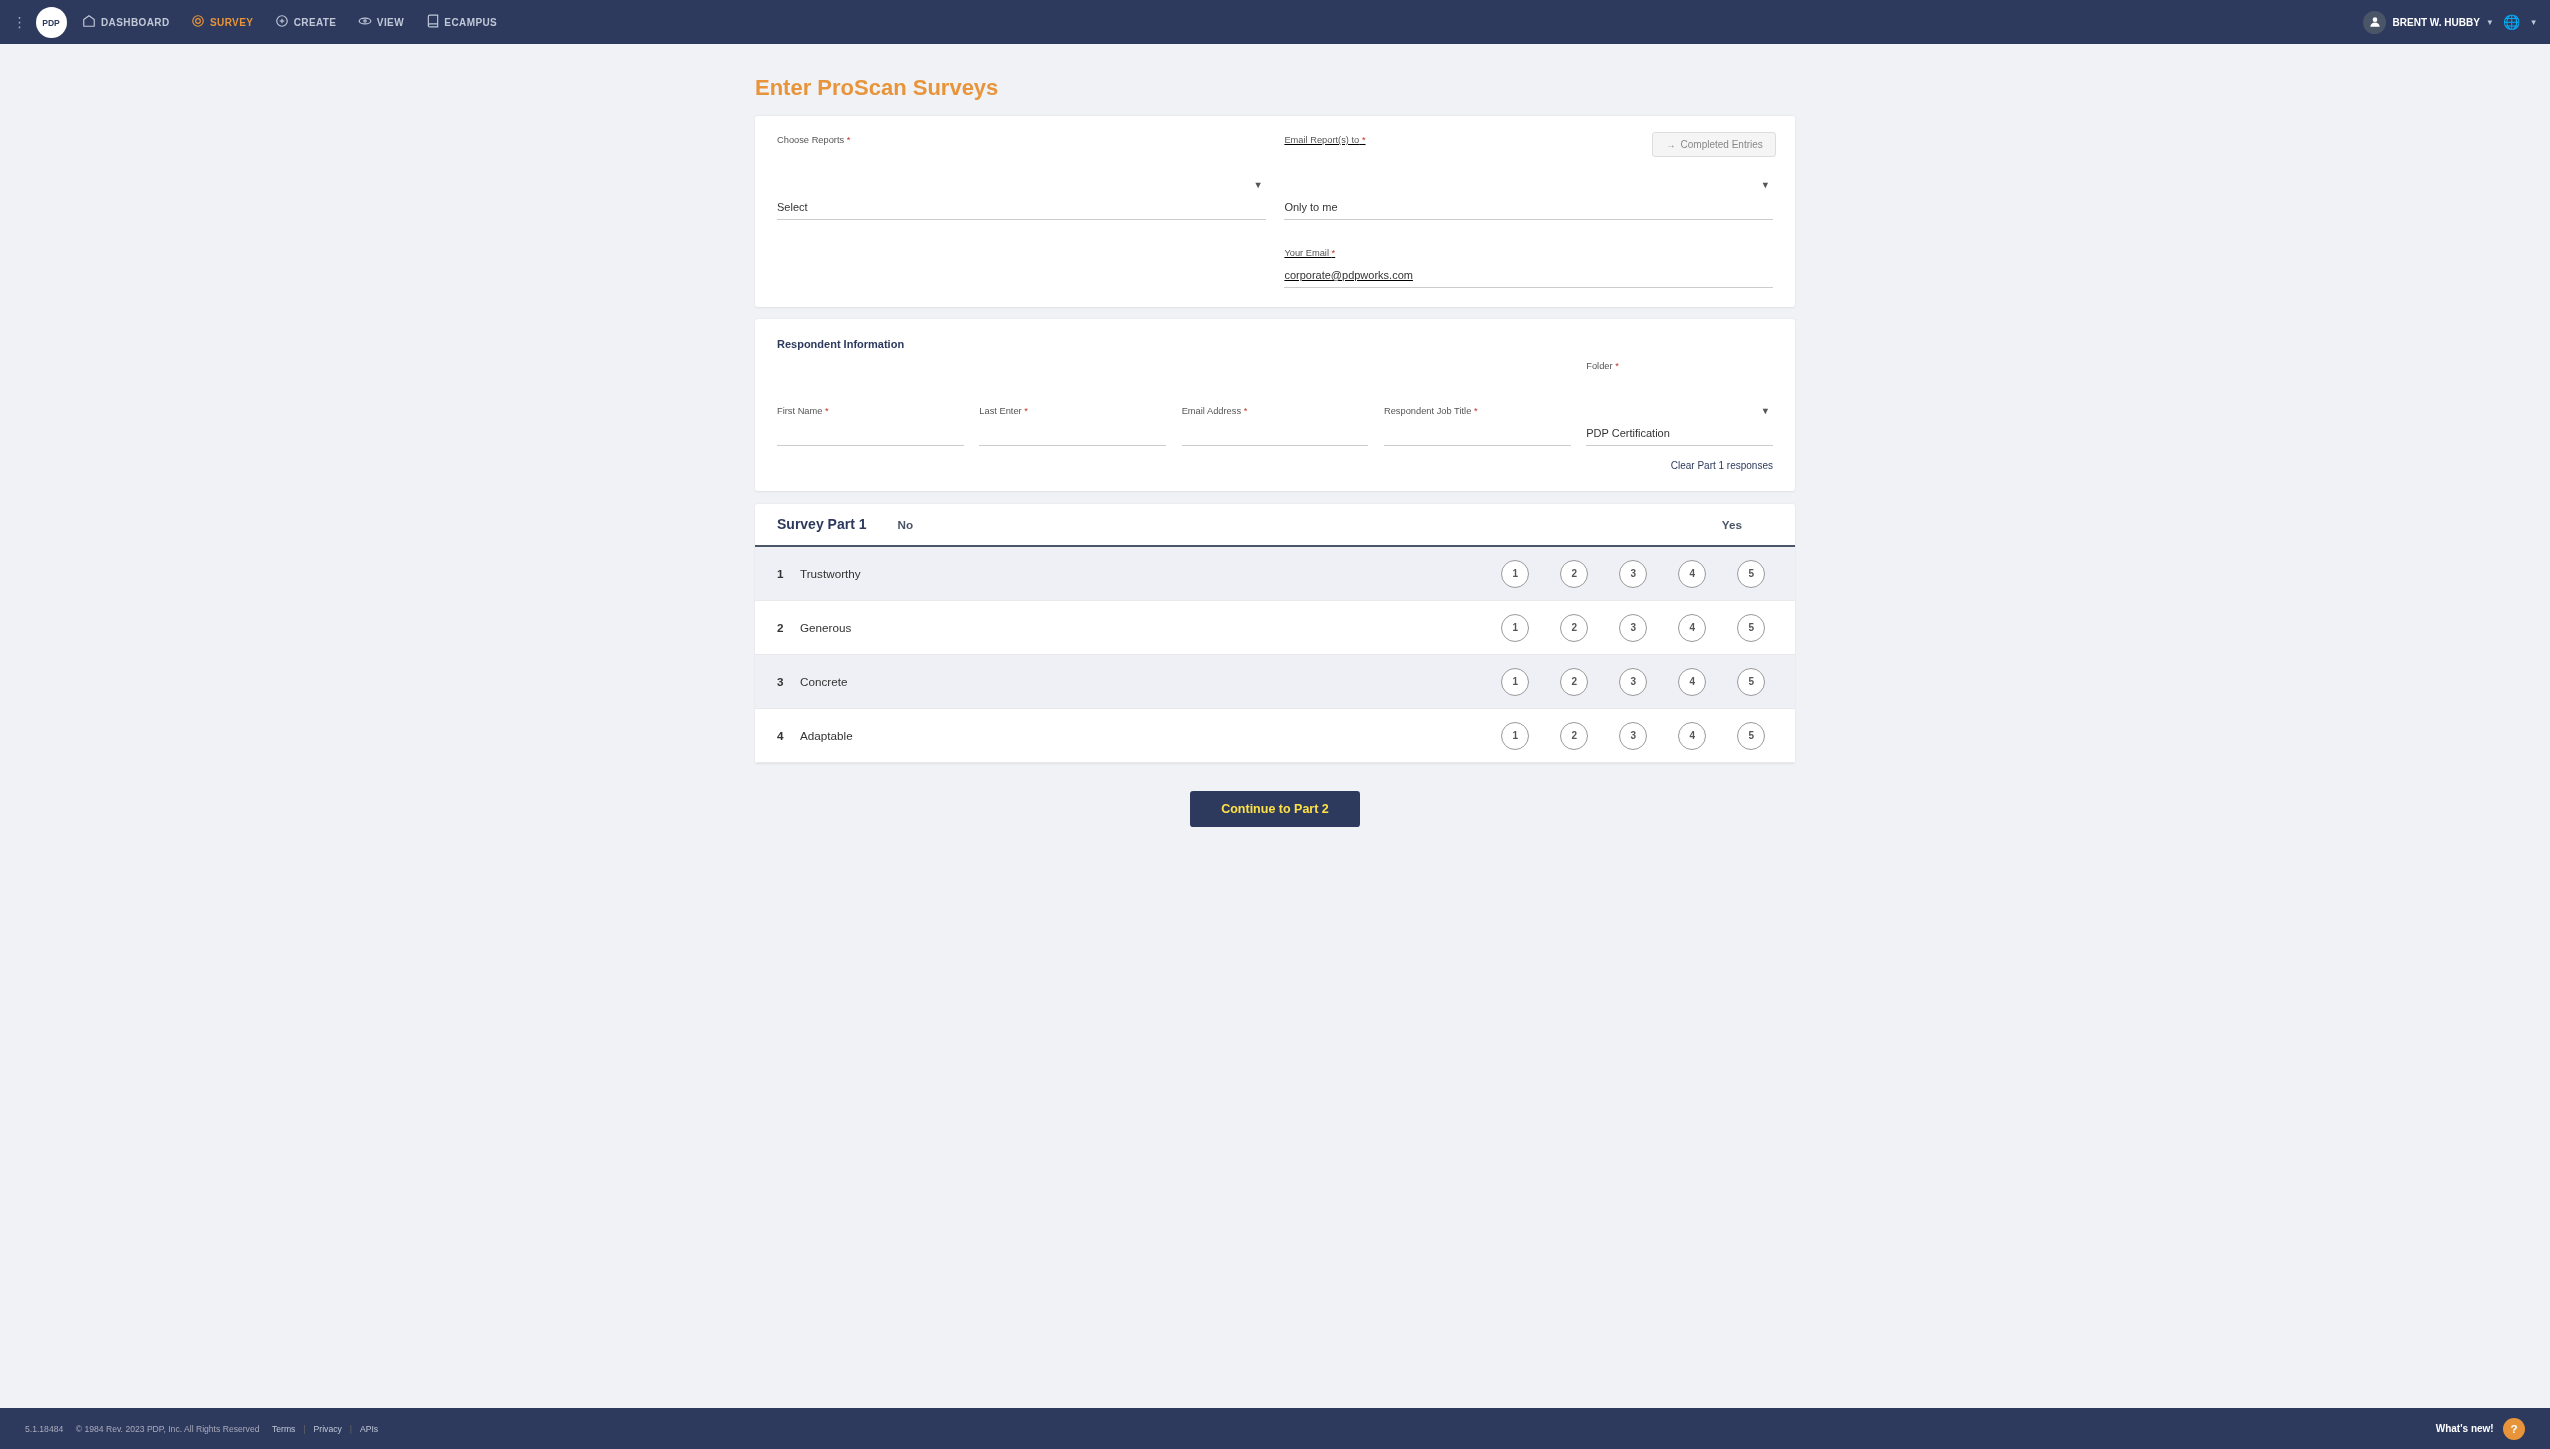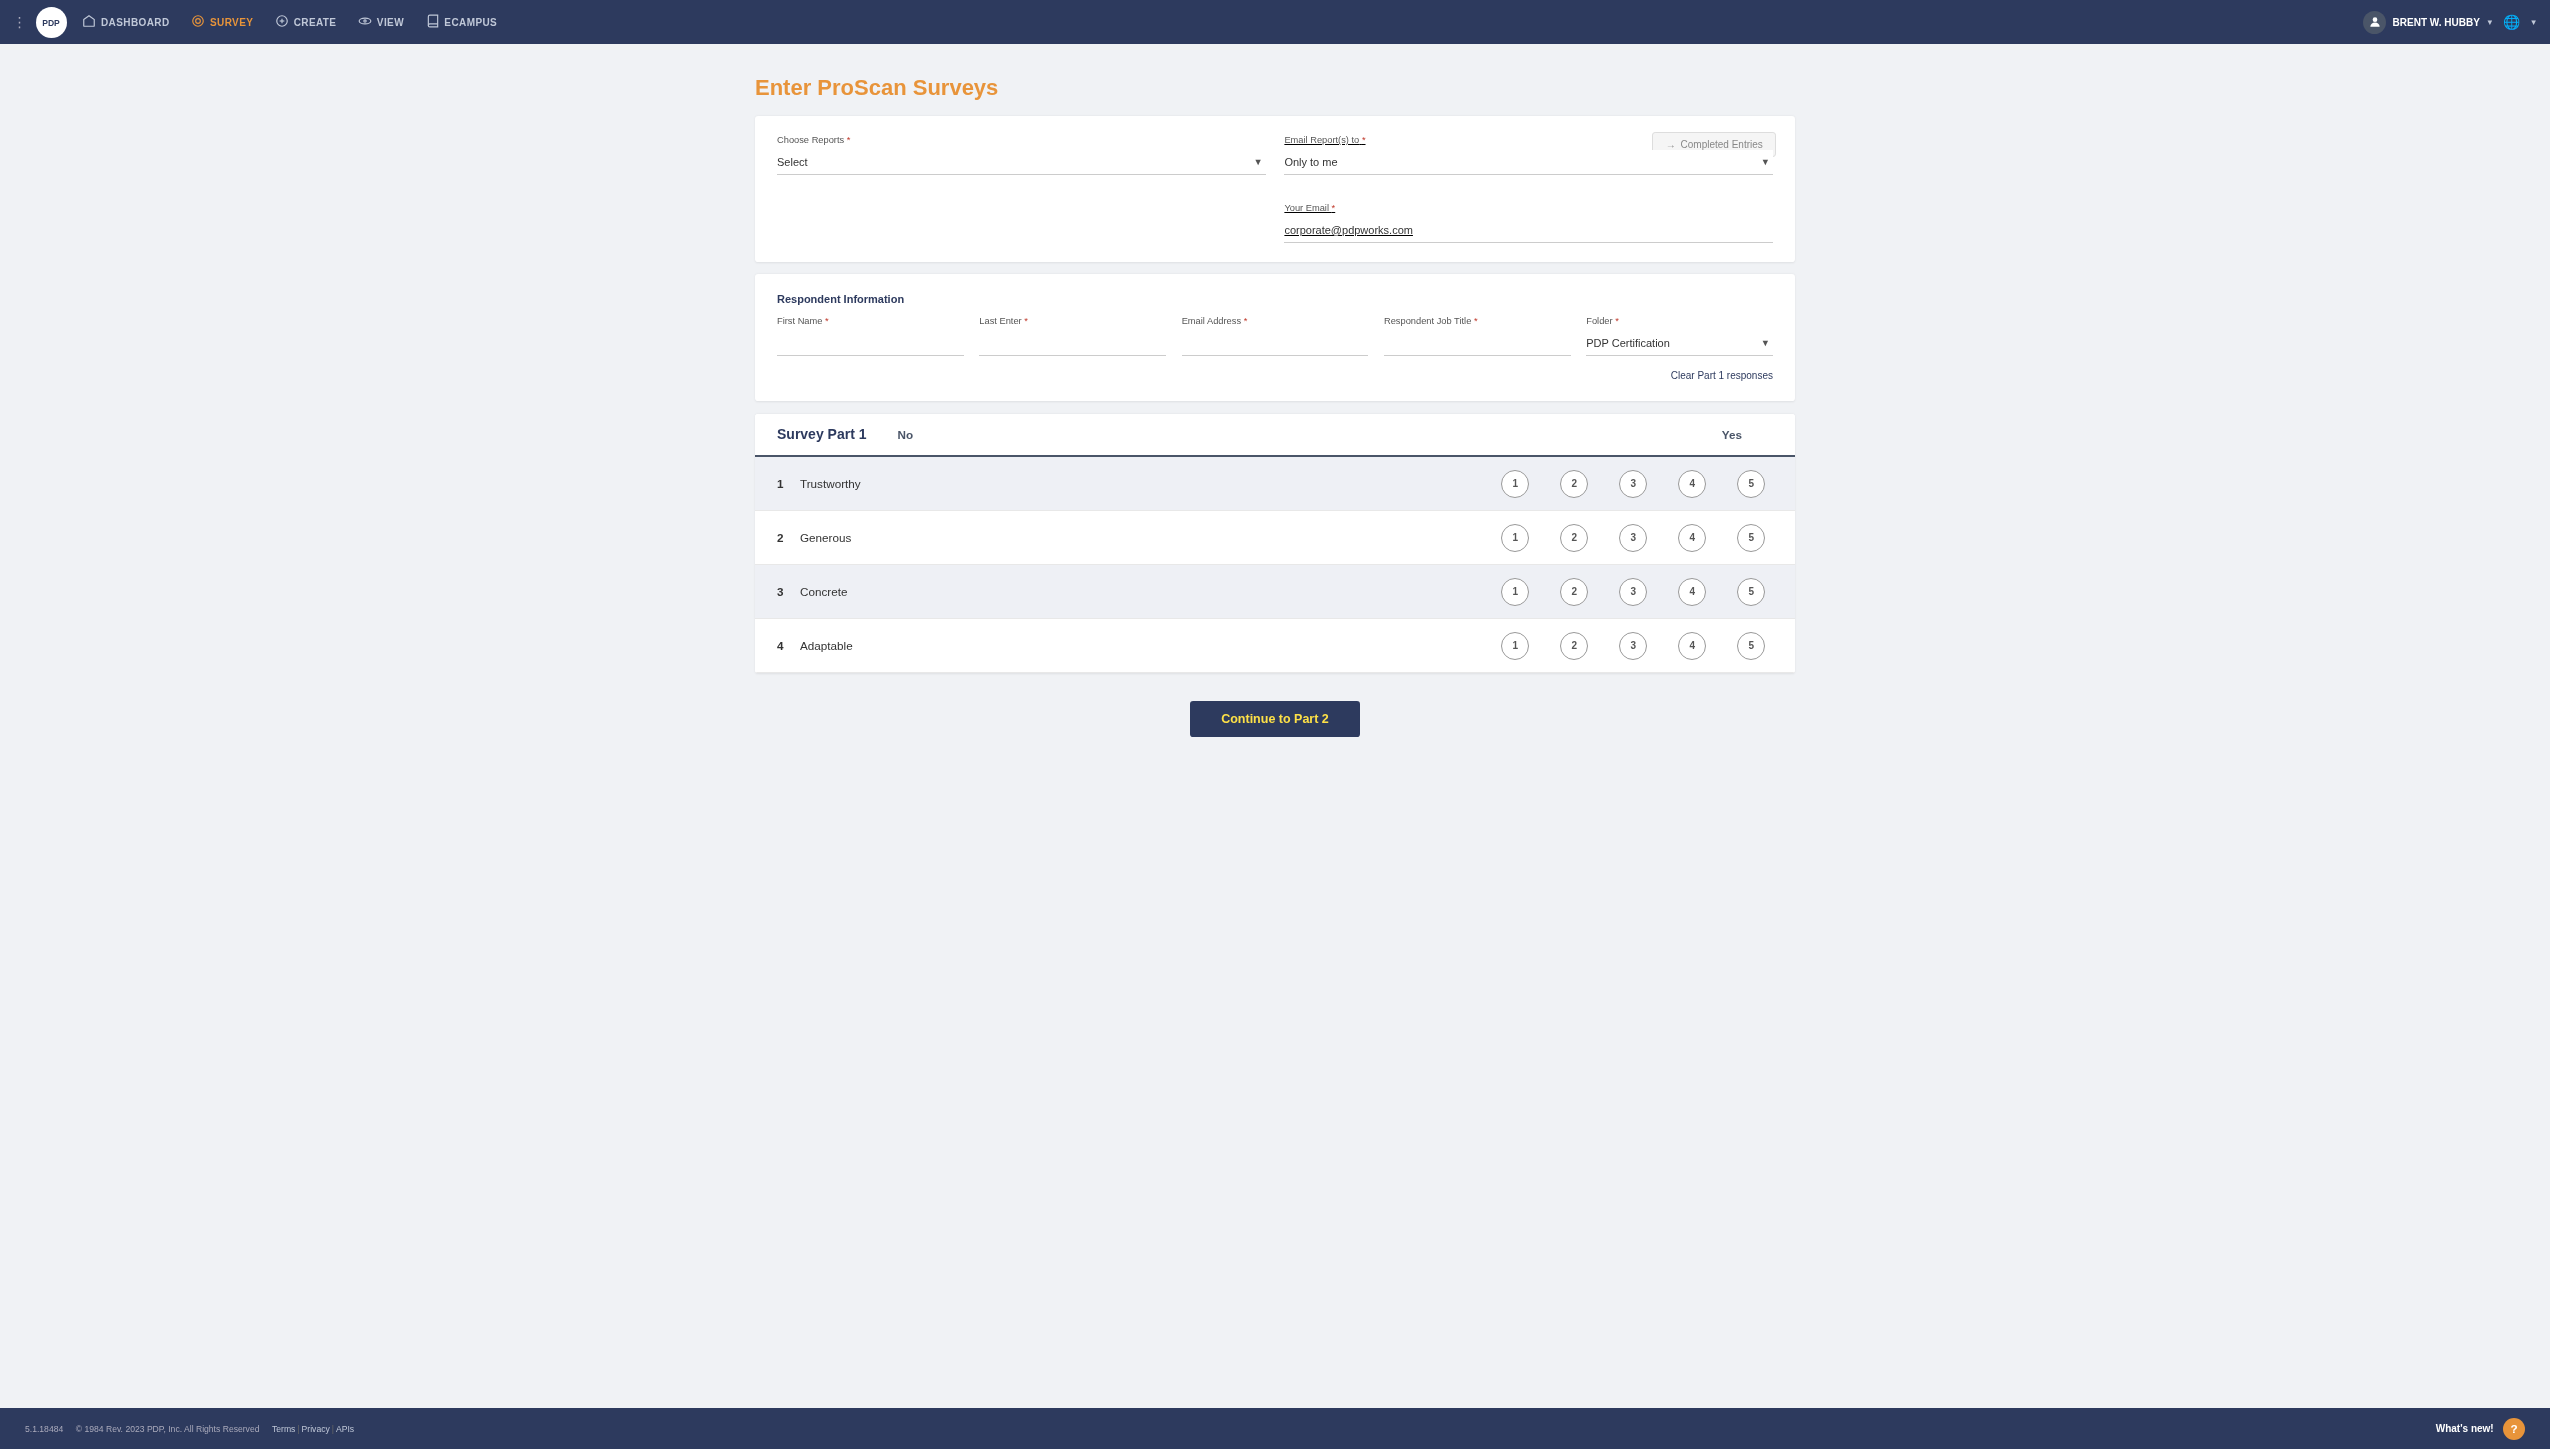--- a/index.html
+++ b/index.html
@@ -127,20 +127,21 @@
       width: 100%;
       appearance: none;
       border: none;
       border-bottom: 0.8px solid #ccc;
       padding: 6.2px 22px 6.2px 0;
       font-size: 11px;
       color: #333;
       background: white;
       cursor: pointer;
       outline: none;
+      margin-top: 45px;
     }
     .select-arrow {
       position: absolute;
       right: 3.1px; top: 50%;
       transform: translateY(-50%);
       color: #555;
       pointer-events: none;
       font-size: 9.3px;
     }
 
@@ -285,21 +286,21 @@
       font-size: 8.6px;
       padding: 9.3px 25px;
       display: flex;
       align-items: center;
       gap: 12.5px;
       position: fixed;
       bottom: 0; left: 0; right: 0;
     }
 
     .footer-links {
-      display: flex; gap: 2px; align-items: flex-start;
+      display: flex; gap: 8px; align-items: flex-start;
     }
 
     .footer-link { color: #c0c8d8; cursor: pointer; }
     .footer-sep { color: #666; }
     .footer-right { margin-left: auto; display: flex; align-items: center; gap: 9.3px; }
     .whats-new { color: white; font-size: 10px; font-weight: 600; }
     .help-circle {
       width: 22px; height: 22px; border-radius: 50%;
       background: #e8943a;
       display: flex; align-items: center; justify-content: center;

